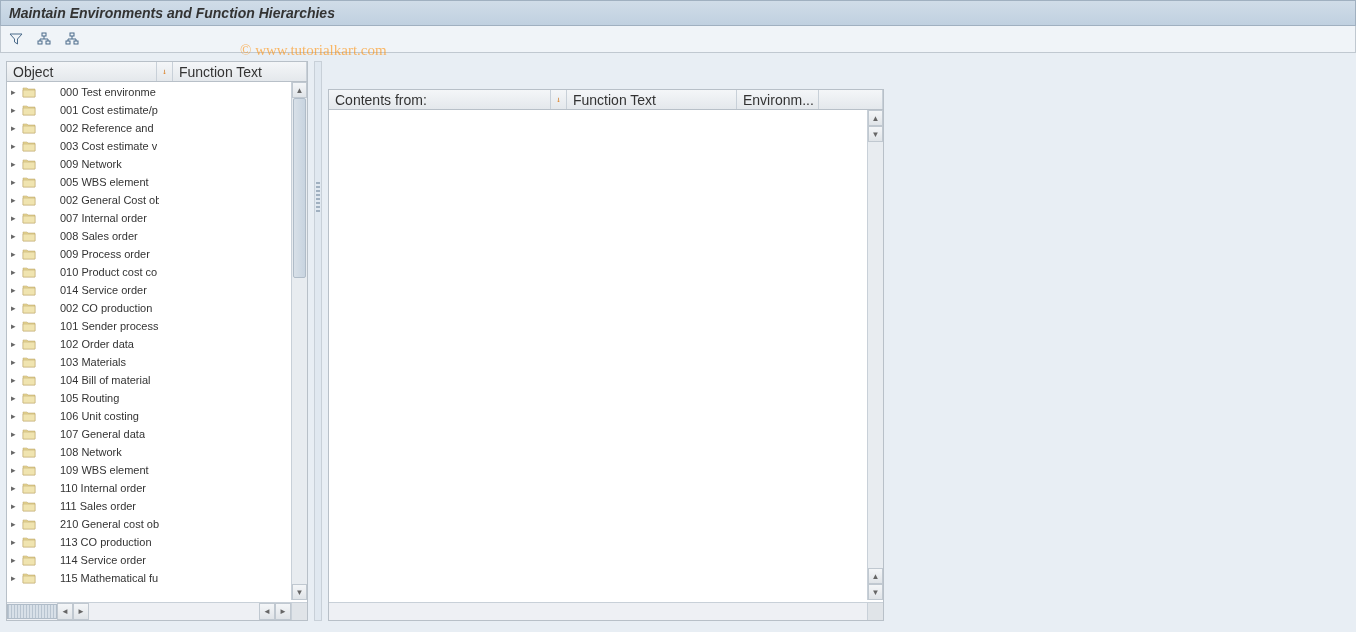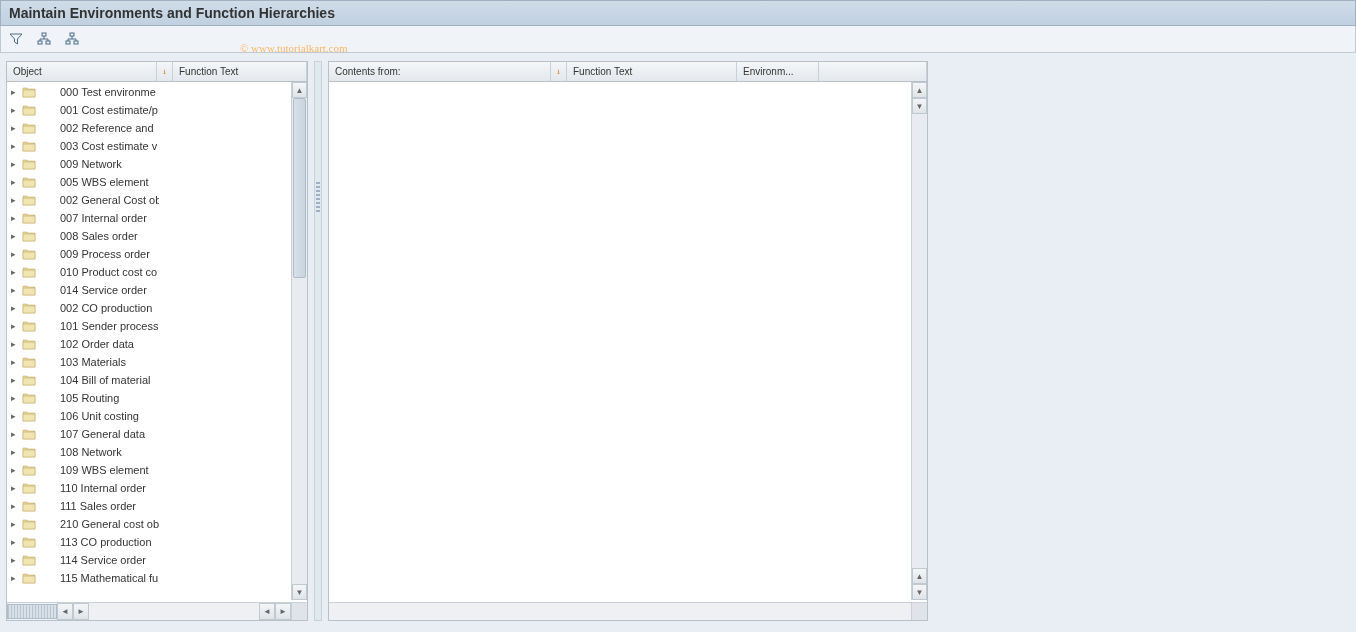--- a/index.html
+++ b/index.html
@@ -10,20 +10,21 @@
       width: 1356px;
       height: 632px;
       overflow: hidden;
       position: relative;
     }
     .title-bar {
       background: linear-gradient(#d0dce8, #c0d0e0);
       border: 1px solid #a0b0c0;
       padding: 4px 8px;
       font-weight: bold;
+      font-style: italic;
       font-size: 14px;
       color: #333;
     }
     .toolbar {
       background: #f0f4f8;
       border: 1px solid #c0c8d0;
       border-top: none;
       padding: 4px 6px;
       display: flex;
       gap: 10px;
@@ -35,21 +36,21 @@
       align-items: center;
       justify-content: center;
       cursor: pointer;
       color: #4a6a8a;
     }
     .watermark {
       position: absolute;
       top: 42px;
       left: 240px;
       color: rgba(255,140,0,0.6);
-      font-size: 11px;
+      font-size: 15px;
       font-family: Georgia, serif;
       pointer-events: none;
       z-index: 100;
     }
     .main-container {
       display: flex;
       gap: 6px;
       padding: 8px 6px;
       height: calc(100% - 56px);
     }
@@ -69,31 +70,31 @@
       position: relative;
     }
     .splitter-grip {
       position: absolute;
       top: 120px;
       left: 1px;
       width: 4px;
       height: 30px;
       background: repeating-linear-gradient(#a0b0c0 0 2px, transparent 2px 4px);
     }
-    .right-panel { width: 600px; }
+    .right-panel { width: 556px; margin-top: 28px; }
     .grid-header {
       display: flex;
       background: linear-gradient(#f4f6f8, #e4e8ec);
       border-bottom: 1px solid #b8c0c8;
       height: 20px;
     }
     .grid-header-cell {
       border-right: 1px solid #c8d0d8;
       padding: 2px 6px;
-      font-size: 10px;
+      font-size: 14px;
       color: #333;
       display: flex;
       align-items: center;
       overflow: hidden;
       white-space: nowrap;
     }
     .pin-icon {
       width: 16px;
       display: flex;
       align-items: center;

